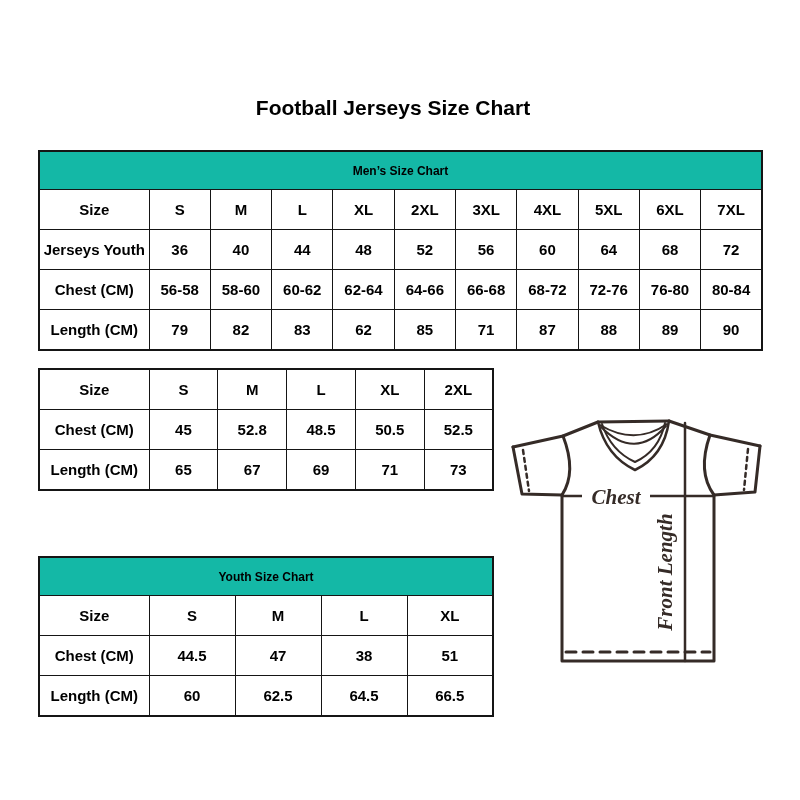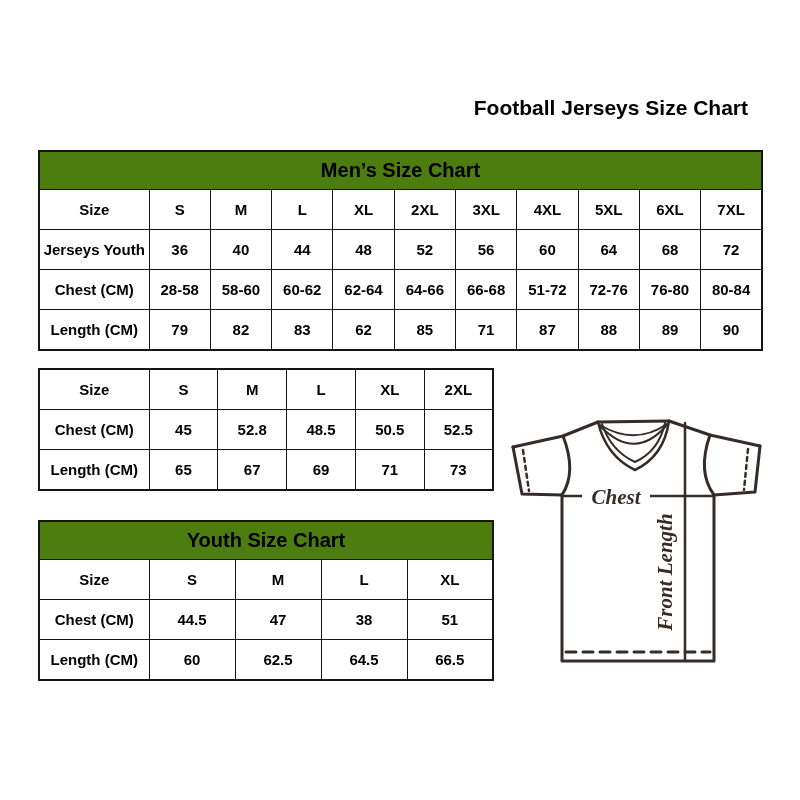--- a/index.html
+++ b/index.html
@@ -12,21 +12,21 @@
     position: relative;
     background: #ffffff;
     font-family: "Liberation Sans", sans-serif;
     overflow: hidden;
   }
   .page-title {
     position: absolute;
     left: 38px;
     top: 96px;
     width: 710px;
-    text-align: right;
+    text-align: center;
     font-size: 21px;
     font-weight: bold;
     color: #000000;
     margin: 0;
   }
   table.size-table {
     position: absolute;
     border-collapse: collapse;
     table-layout: fixed;
     border: 2px solid #151515;
@@ -34,31 +34,31 @@
   table.size-table th,
   table.size-table td {
     border: 1px solid #151515;
     text-align: center;
     vertical-align: middle;
     font-weight: bold;
     color: #000000;
     padding: 0;
   }
   table.size-table th.tbl-title {
-    background: #4d7c0f;
-    font-size: 20px;
+    background: #14b8a6;
+    font-size: 12px;
     height: 37px;
   }
   table.size-table td {
     font-size: 15px;
     height: 39px;
   }
   #mens-table   { left: 38px; top: 150px; width: 725px; }
   #womens-table { left: 38px; top: 368px; width: 456px; }
-  #youth-table  { left: 38px; top: 520px; width: 456px; padding-left: 40px; }
+  #youth-table  { left: 38px; top: 556px; width: 456px; padding-left: 40px; }
   #jersey-figure {
     position: absolute;
     left: 500px;
     top: 410px;
     width: 270px;
     height: 260px;
   }
   .measure-label {
     font-family: "Liberation Serif", "DejaVu Serif", serif;
     font-style: italic;
@@ -111,27 +111,27 @@
         <td>48</td>
         <td>52</td>
         <td>56</td>
         <td>60</td>
         <td>64</td>
         <td>68</td>
         <td>72</td>
       </tr>
       <tr>
         <td>Chest (CM)</td>
-        <td>28-58</td>
+        <td>56-58</td>
         <td>58-60</td>
         <td>60-62</td>
         <td>62-64</td>
         <td>64-66</td>
         <td>66-68</td>
-        <td>51-72</td>
+        <td>68-72</td>
         <td>72-76</td>
         <td>76-80</td>
         <td>80-84</td>
       </tr>
       <tr>
         <td>Length (CM)</td>
         <td>79</td>
         <td>82</td>
         <td>83</td>
         <td>62</td>

